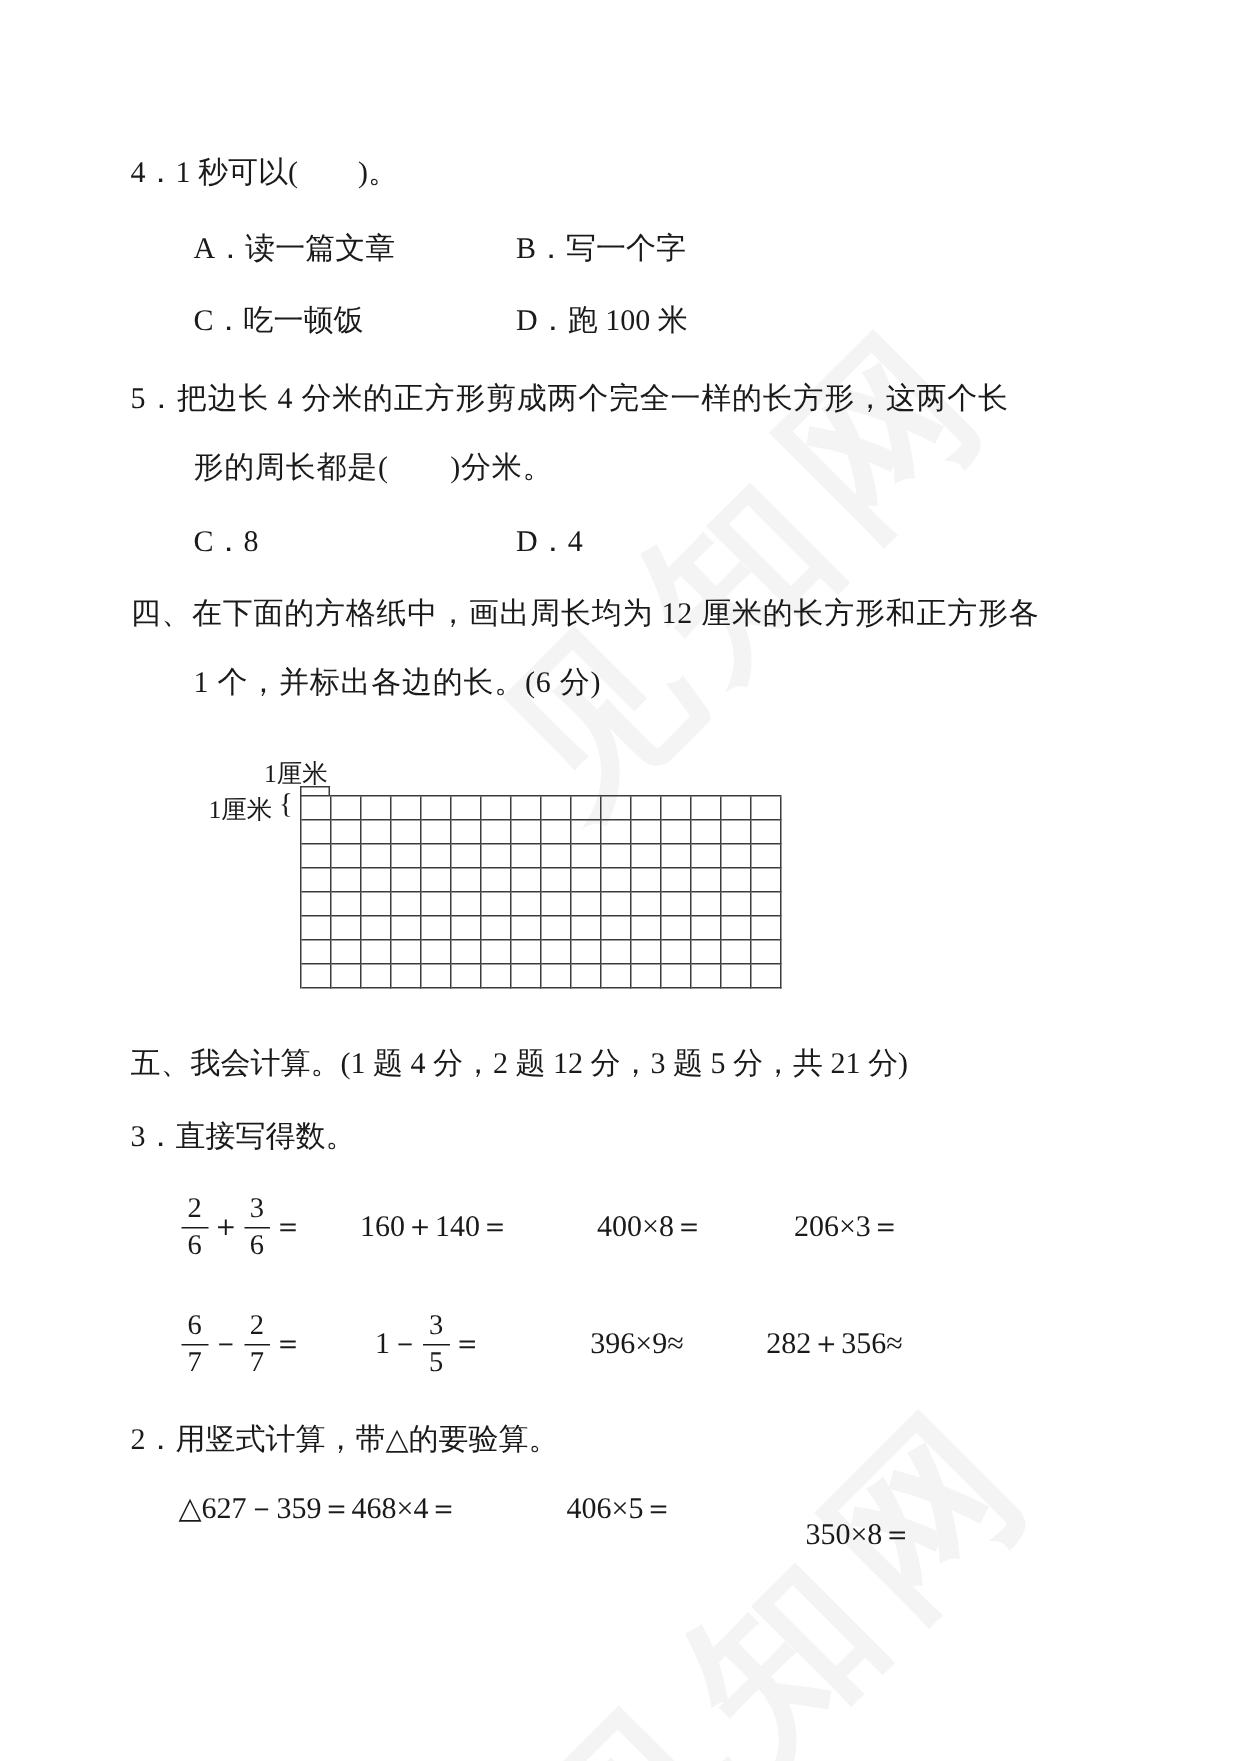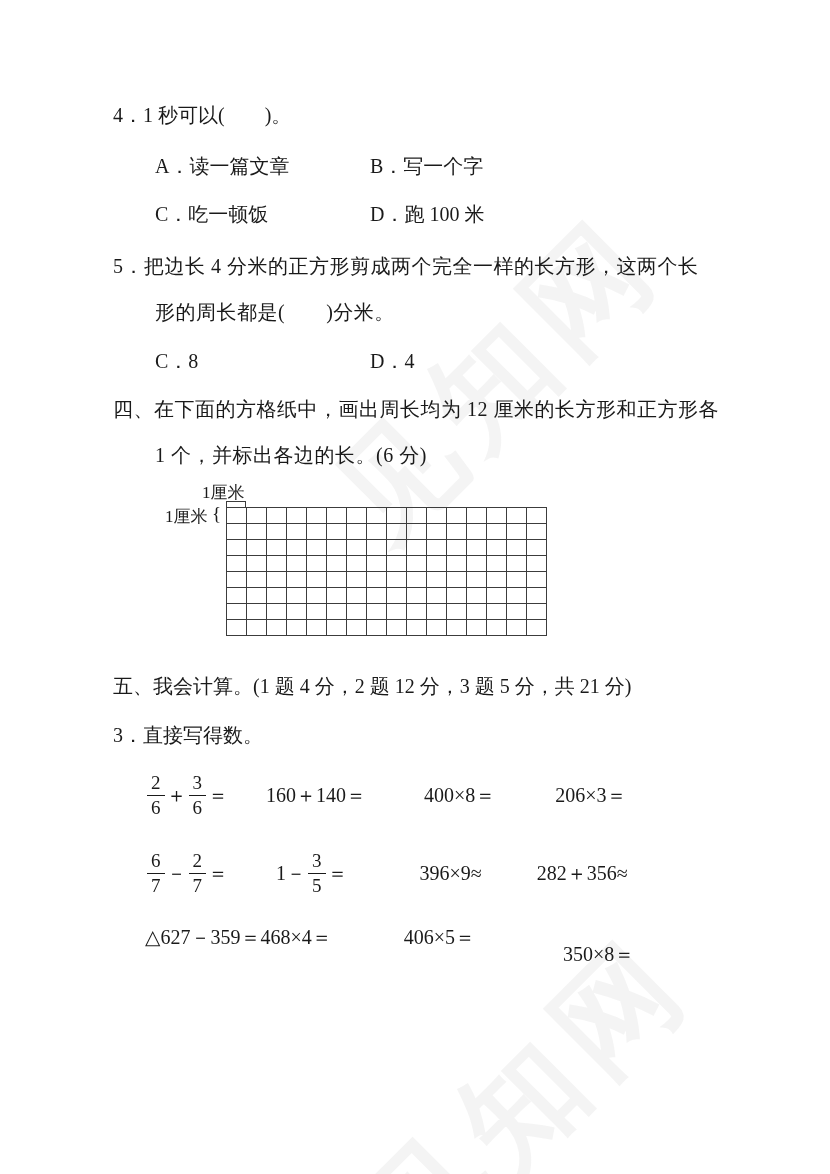--- a/index.html
+++ b/index.html
@@ -21,36 +21,36 @@
     z-index:0;
     white-space:nowrap;
     user-select:none;
   }
   .wm1 { top:300px; left:300px; }
   .wm2 { top:1020px; left:330px; }
 
   .content {
     position:relative;
     z-index:1;
-    padding:103px 100px 0 113px;
+    padding:103px 100px 0 87px;
     font-size:20px;
     line-height:1.2;
   }
   .tline { margin-bottom:22px; letter-spacing:0.5px; }
   .stem { margin-bottom:27px; }
   .indent1 { margin-left:42px; }
   .opt-row { display:flex; margin-left:42px; margin-bottom:24px; }
   .opt-row .opt-col1 { width:215px; }
   .q-gap { margin-top:28px; }
 
   
   .grid-wrap {
     position:relative;
     margin-left:113px;
-    margin-top:40px;
+    margin-top:63px;
     width:320px;
   }
   .lbl-top {
     position:absolute; top:-24px; left:-24px;
     font-size:17px; letter-spacing:0;
   }
   .brace-top {
     position:absolute; top:-6px; left:0;
     width:20px; height:6px;
     border:1px solid #3c3c3c; border-bottom:none;
@@ -315,20 +315,21 @@
       <span class="frac">
         <span class="num">3</span>
         <span class="den">5</span>
       </span>
       <span>＝</span>
     </span>
     <span class="expr it0">396×9≈</span>
     <span class="expr it1">282＋356≈</span>
   </div>
 
+  <div class="subq" style="margin-top:6px;">2．用竖式计算，带△的要验算。</div>
 
   <div class="row3">
     <span class="expr">△627－359＝</span>
     <span class="expr it1">468×4＝</span>
     <span class="expr it2">406×5＝</span>
     <span class="expr it3">350×8＝</span>
   </div>
 
 </div>
 

